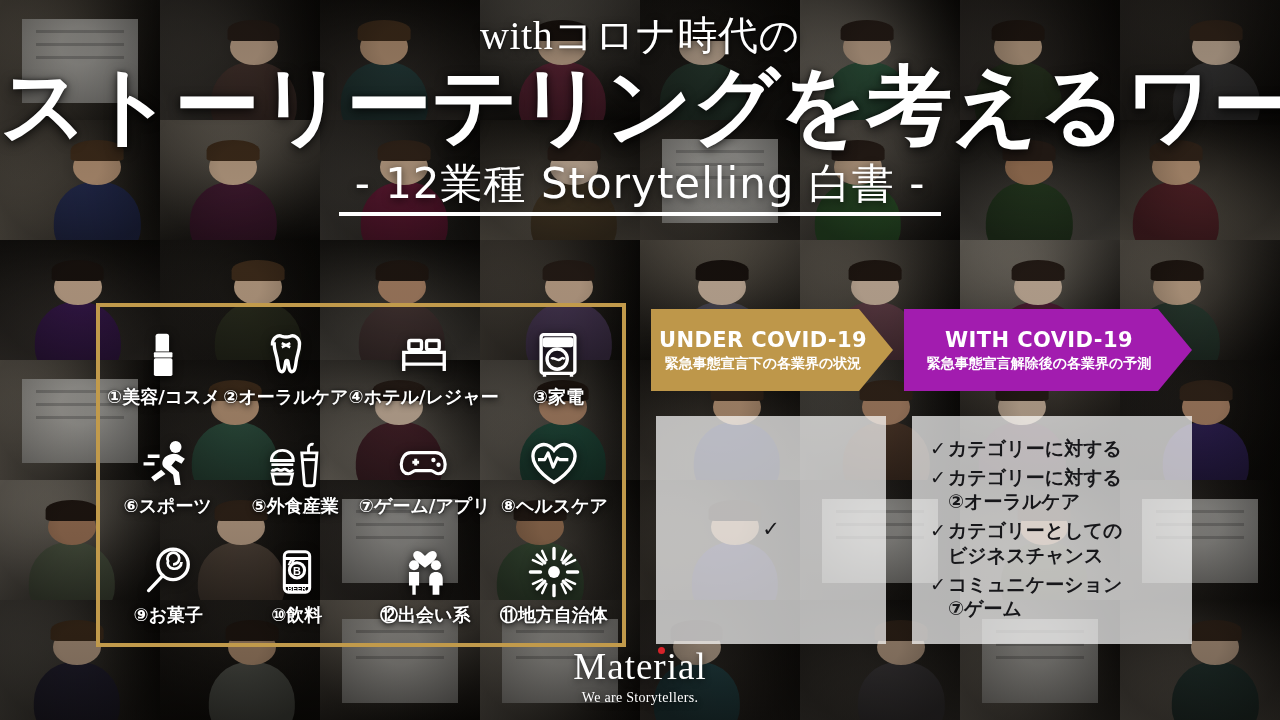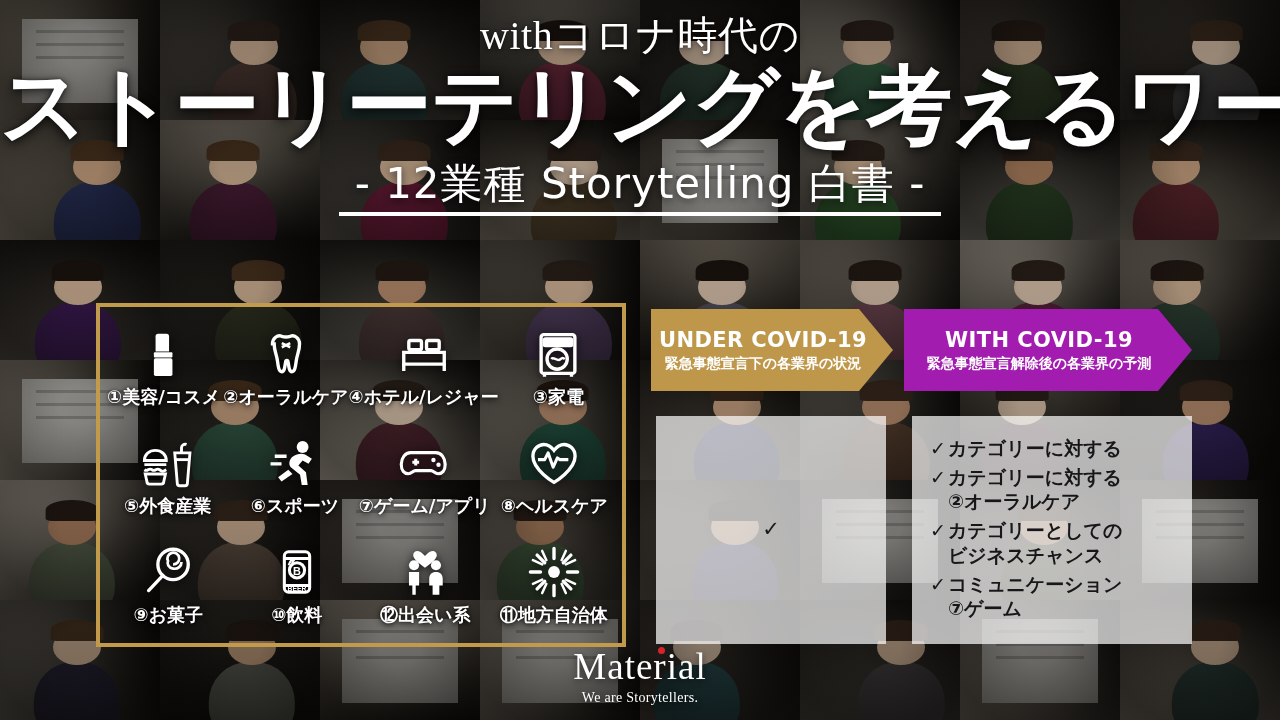--- a/index.html
+++ b/index.html
@@ -510,41 +510,41 @@
               <path d="M24 38c3-4 7 4 11 0 2-2 4-1 5 0" stroke-width="3"></path>
               <path d="M16 55v4M48 55v4" stroke-width="4"></path>
             </svg>
           </div>
           <div class="cat-lbl">③家電</div>
         </div>
       </div>
       <div class="cat-row">
         <div class="cat-cell">
           <div class="cat-ico">
+            <svg viewBox="0 0 64 64" fill="#fff">
+              <circle cx="41" cy="13" r="7"></circle>
+              <path d="M30 24c4-3 10-4 14-2l8 5-4 6-7-4-5 6 9 8 2 15h-7l-2-12-11-9c-3-3-2-10 3-13z"></path>
+              <path d="M24 40l-12 9 4 5 13-9z"></path>
+              <path d="M8 22h14v4H8zM3 31h13v4H3z"></path>
+            </svg>
+          </div>
+          <div class="cat-lbl">⑥スポーツ</div>
+        </div>
+        <div class="cat-cell">
+          <div class="cat-ico">
             <svg viewBox="0 0 64 64" fill="none" stroke="#fff" stroke-width="3.4">
               <path d="M4 29c0-7 6-12 13-12s13 5 13 12z"></path>
               <path d="M4 34h26M4 40c4 3 5-3 9 0s5-3 9 0 4 2 8 0"></path>
               <path d="M5 45h24l-2 9a3 3 0 0 1-3 3H10a3 3 0 0 1-3-3z"></path>
               <path d="M40 20h18l-3 36a3 3 0 0 1-3 3h-6a3 3 0 0 1-3-3z"></path>
               <path d="M40 28h18"></path>
               <path d="M48 20v-6c0-3 3-5 6-4"></path>
             </svg>
           </div>
           <div class="cat-lbl">⑤外食産業</div>
-        </div>
-        <div class="cat-cell">
-          <div class="cat-ico">
-            <svg viewBox="0 0 64 64" fill="#fff">
-              <circle cx="41" cy="13" r="7"></circle>
-              <path d="M30 24c4-3 10-4 14-2l8 5-4 6-7-4-5 6 9 8 2 15h-7l-2-12-11-9c-3-3-2-10 3-13z"></path>
-              <path d="M24 40l-12 9 4 5 13-9z"></path>
-              <path d="M8 22h14v4H8zM3 31h13v4H3z"></path>
-            </svg>
-          </div>
-          <div class="cat-lbl">⑥スポーツ</div>
         </div>
         <div class="cat-cell">
           <div class="cat-ico">
             <svg viewBox="0 0 64 64" fill="none" stroke="#fff" stroke-width="4">
               <path d="M18 19h28c7 0 12 7 12 15s-4 12-9 12c-4 0-6-4-9-4H20c-3 0-5 4-9 4-5 0-9-4-9-12s5-15 12-15z" transform="translate(2,2) scale(.93)"></path>
               <path d="M17 31h8M21 27v8" stroke-width="3.6"></path>
               <circle cx="42" cy="28.5" r="2.6" fill="#fff" stroke="none"></circle>
               <circle cx="48" cy="34" r="2.6" fill="#fff" stroke="none"></circle>
             </svg>
           </div>

